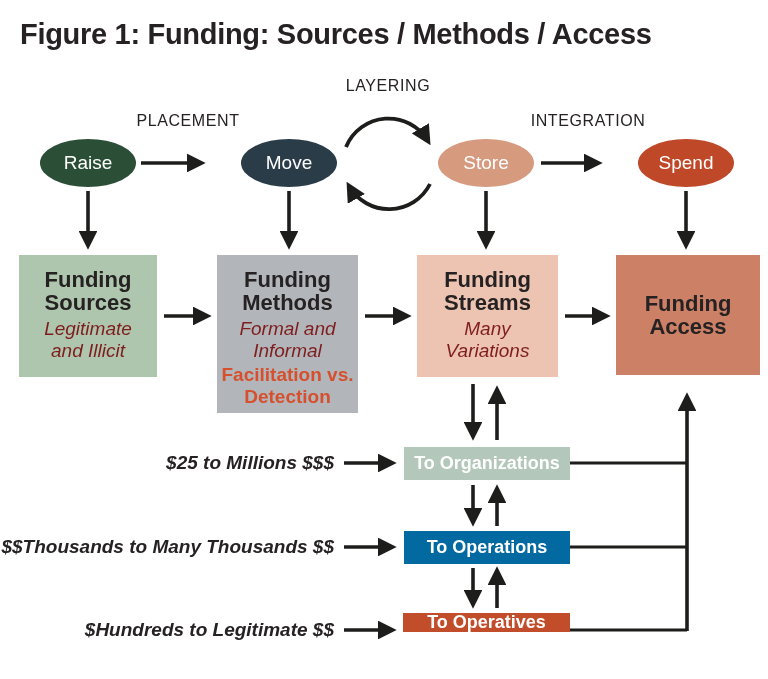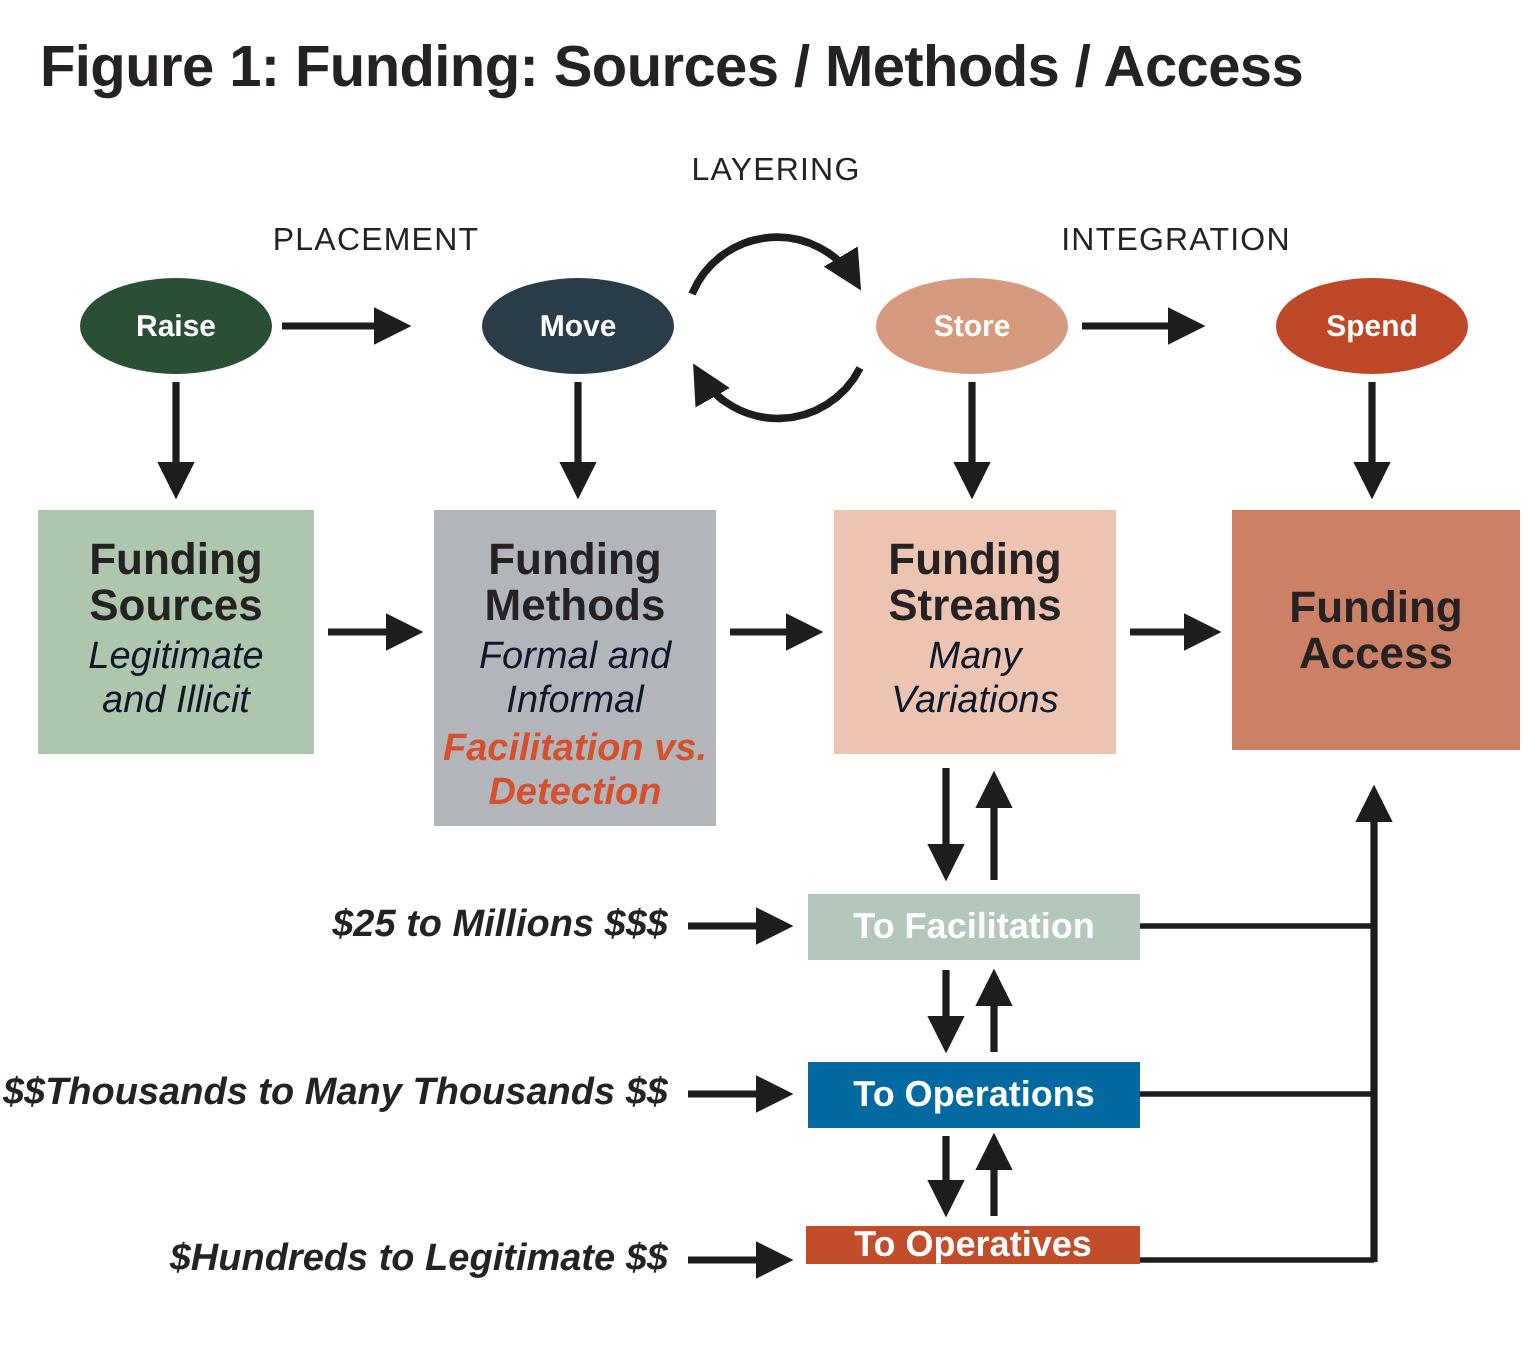--- a/index.html
+++ b/index.html
@@ -12,35 +12,35 @@
     left:20px;top:18px;font-size:29px;font-weight:bold;letter-spacing:-0.3px;color:#262223;
     white-space:nowrap;
   }
   .stage-label{
     font-size:16px;font-weight:normal;letter-spacing:0.6px;color:#262223;
     transform:translateX(-50%);white-space:nowrap;
   }
   .ellipse{
     width:96px;height:48px;border-radius:50%;
     display:flex;align-items:center;justify-content:center;
-    color:#ffffff;font-weight:bold;font-size:15px;
+    color:#ffffff;font-weight:normal;font-size:19px;
   }
   .box{
     display:flex;flex-direction:column;align-items:center;justify-content:flex-start;
     text-align:center;padding-top:13px;box-sizing:border-box;
   }
   .box.center-v{justify-content:center;padding-top:0;}
   .box-title{
     font-weight:bold;font-size:22px;line-height:23px;color:#262223;white-space:pre-line;
   }
   .box-sub{
-    font-style:italic;font-size:19px;line-height:22px;color:#0f172a;margin-top:4px;white-space:pre-line;
+    font-style:italic;font-size:19px;line-height:22px;color:#7f1d1d;margin-top:4px;white-space:pre-line;
   }
   .box-highlight{
-    font-style:italic;font-weight:bold;font-size:19px;line-height:22px;margin-top:2px;white-space:pre-line;
+    font-weight:bold;font-size:19px;line-height:22px;margin-top:2px;white-space:pre-line;
   }
   .bar{
     display:flex;align-items:center;justify-content:center;
     color:#ffffff;font-weight:bold;font-size:18px;white-space:nowrap;
   }
   .amount-label{
     font-weight:bold;font-style:italic;font-size:19px;color:#262223;
     text-align:right;white-space:nowrap;transform:translateY(-50%);
   }
   svg{position:absolute;left:0;top:0;}
@@ -136,21 +136,21 @@
     <div class="box-sub">Many
 Variations</div>
   </div>
 
   <div class="abs box center-v" style="left: 616px; top: 255px; width: 144px; height: 120px; background: rgb(204, 129, 102);">
     <div class="box-title">Funding
 Access</div>
   </div>
 
   <div class="abs bar" style="left: 404px; top: 447px; width: 166px; height: 33px; background: rgb(180, 199, 187);">
-    <span>To Facilitation</span>
+    <span>To Organizations</span>
   </div>
   <div class="abs bar" style="left: 404px; top: 531px; width: 166px; height: 33px; background: #0369a1;">
     <span>To Operations</span>
   </div>
   <div class="abs bar" style="left: 403px; top: 613px; width: 167px; height: 19px; background: rgb(194, 77, 43);">
     <span>To Operatives</span>
   </div>
 
   <div class="abs amount-label" style="right:434px;top:463px;">$25 to Millions $$$</div>
   <div class="abs amount-label" style="right:434px;top:547px;">$$Thousands to Many Thousands $$</div>

